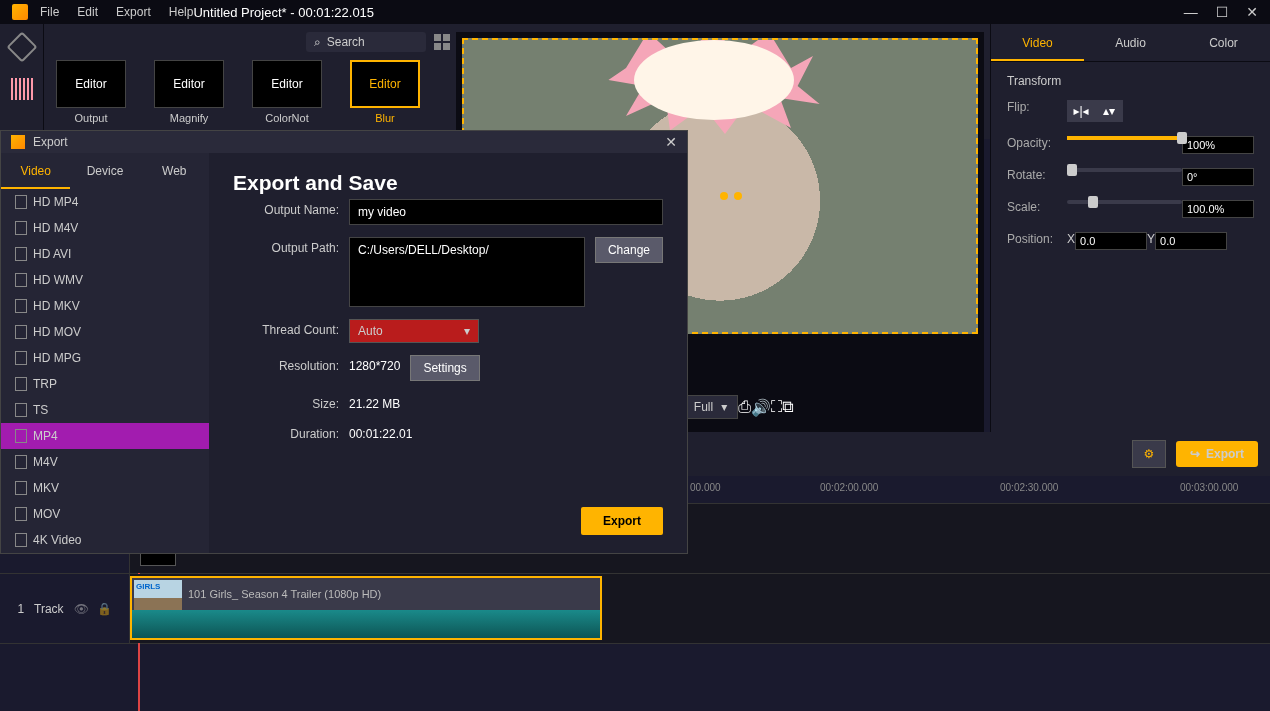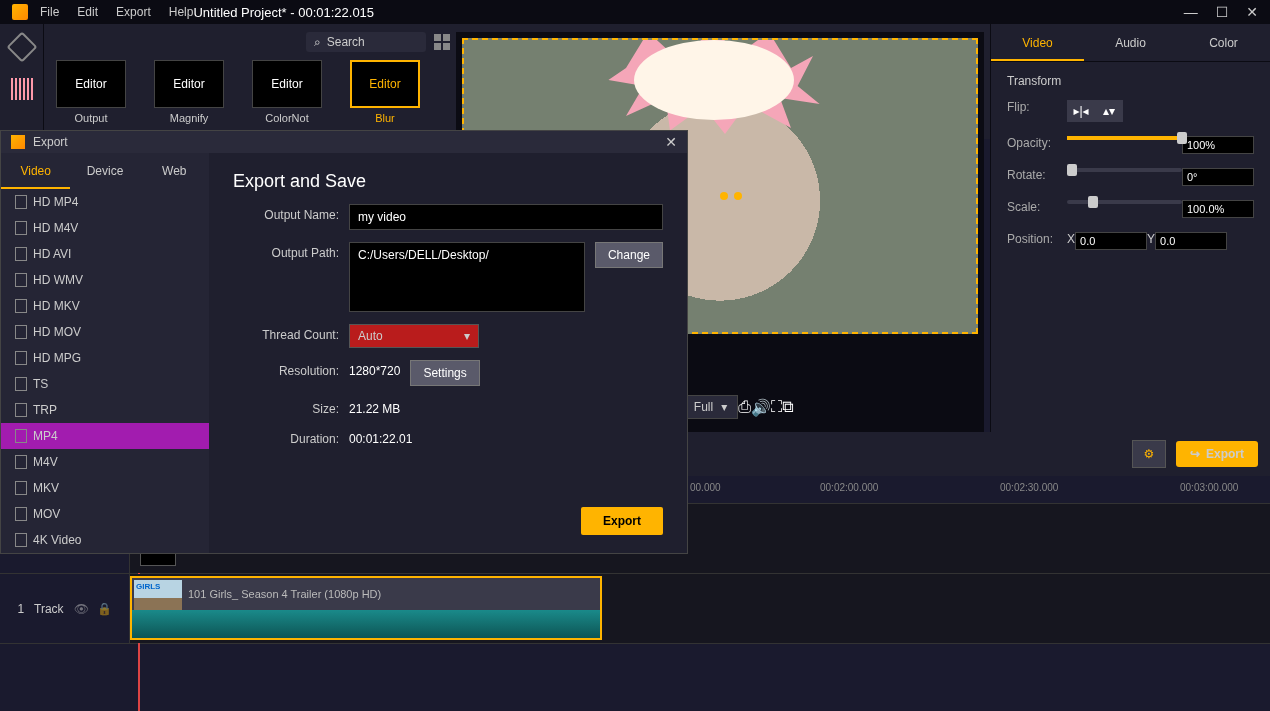--- a/index.html
+++ b/index.html
@@ -76,21 +76,21 @@
 .dlg-body{flex:1;display:flex}
 .dlg-sidebar{width:208px;background:#252535;display:flex;flex-direction:column}
 .dlg-tabs{display:flex;height:36px}
 .dtab{flex:1;text-align:center;left:36px;line-height:36px;cursor:pointer}
 .dtab.active{color:#ffb400;border-bottom:2px solid #ffb400}
 .fmt-list{flex:1;overflow-y:auto}
 .fmt{padding:6px 14px;cursor:pointer;display:flex;align-items:center;gap:6px;color:#ccc}
 .fmt.sel{background:#a21caf}
 .fmt::before{content:'';width:10px;height:12px;border:1px solid #888;display:inline-block}
 .dlg-main{flex:1;padding:18px 24px;position:relative}
-.dlg-main h3{color:#fff;font-size:18px;font-weight:normal;margin-bottom:12px}
+.dlg-main h3{color:#fff;font-size:21px;font-weight:bold;margin-bottom:4px}
 .frow{display:flex;align-items:flex-start;margin-bottom:12px;gap:10px}
 .frow .flbl{width:106px;text-align:right;color:#ccc;padding-top:4px}
 .finput{flex:1;background:#000;border:1px solid #444;padding:5px 8px;color:#fff}
 .ftextarea{flex:1;background:#000;border:1px solid #444;padding:5px 8px;color:#fff;height:70px}
 .fbtn{background:#5a5a6a;border:1px solid #777;padding:5px 12px;color:#fff;cursor:pointer}
 .fselect{width:130px;background:#b91c1c;border:1px solid #555;padding:4px 8px;color:#fff;display:flex;justify-content:space-between;align-items:center}
 .fval{color:#fff;padding-top:4px}
 .export-btn{position:absolute;right:24px;bottom:18px;background:#ffb400;color:#000;padding:7px 22px;font-weight:bold;border-radius:2px;cursor:pointer}
 .eye-icon,.lock-icon{width:14px;height:14px;opacity:0.5}
 </style>
@@ -282,22 +282,22 @@
         <div class="dtab">Web</div>
       </div>
       <div class="fmt-list" id="fmt-list">
           <div class="fmt">HD MP4</div>
           <div class="fmt">HD M4V</div>
           <div class="fmt">HD AVI</div>
           <div class="fmt">HD WMV</div>
           <div class="fmt">HD MKV</div>
           <div class="fmt">HD MOV</div>
           <div class="fmt">HD MPG</div>
+          <div class="fmt">TRP</div>
           <div class="fmt">TS</div>
-          <div class="fmt">TRP</div>
           <div class="fmt sel">MP4</div>
           <div class="fmt">M4V</div>
           <div class="fmt">MKV</div>
           <div class="fmt">MOV</div>
           <div class="fmt">4K Video</div>
         </div>
     </div>
     <div class="dlg-main">
       <h3>Export and Save</h3>
       <div class="frow">

